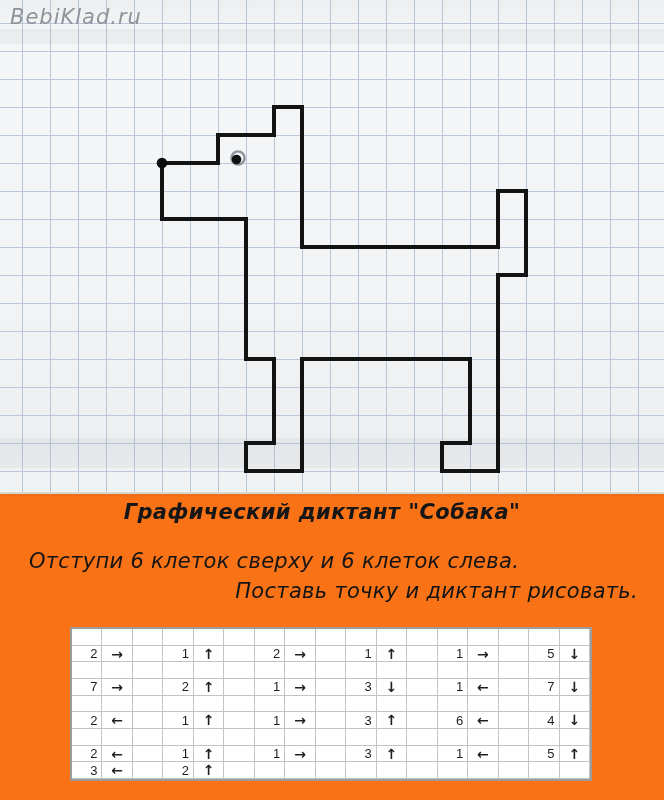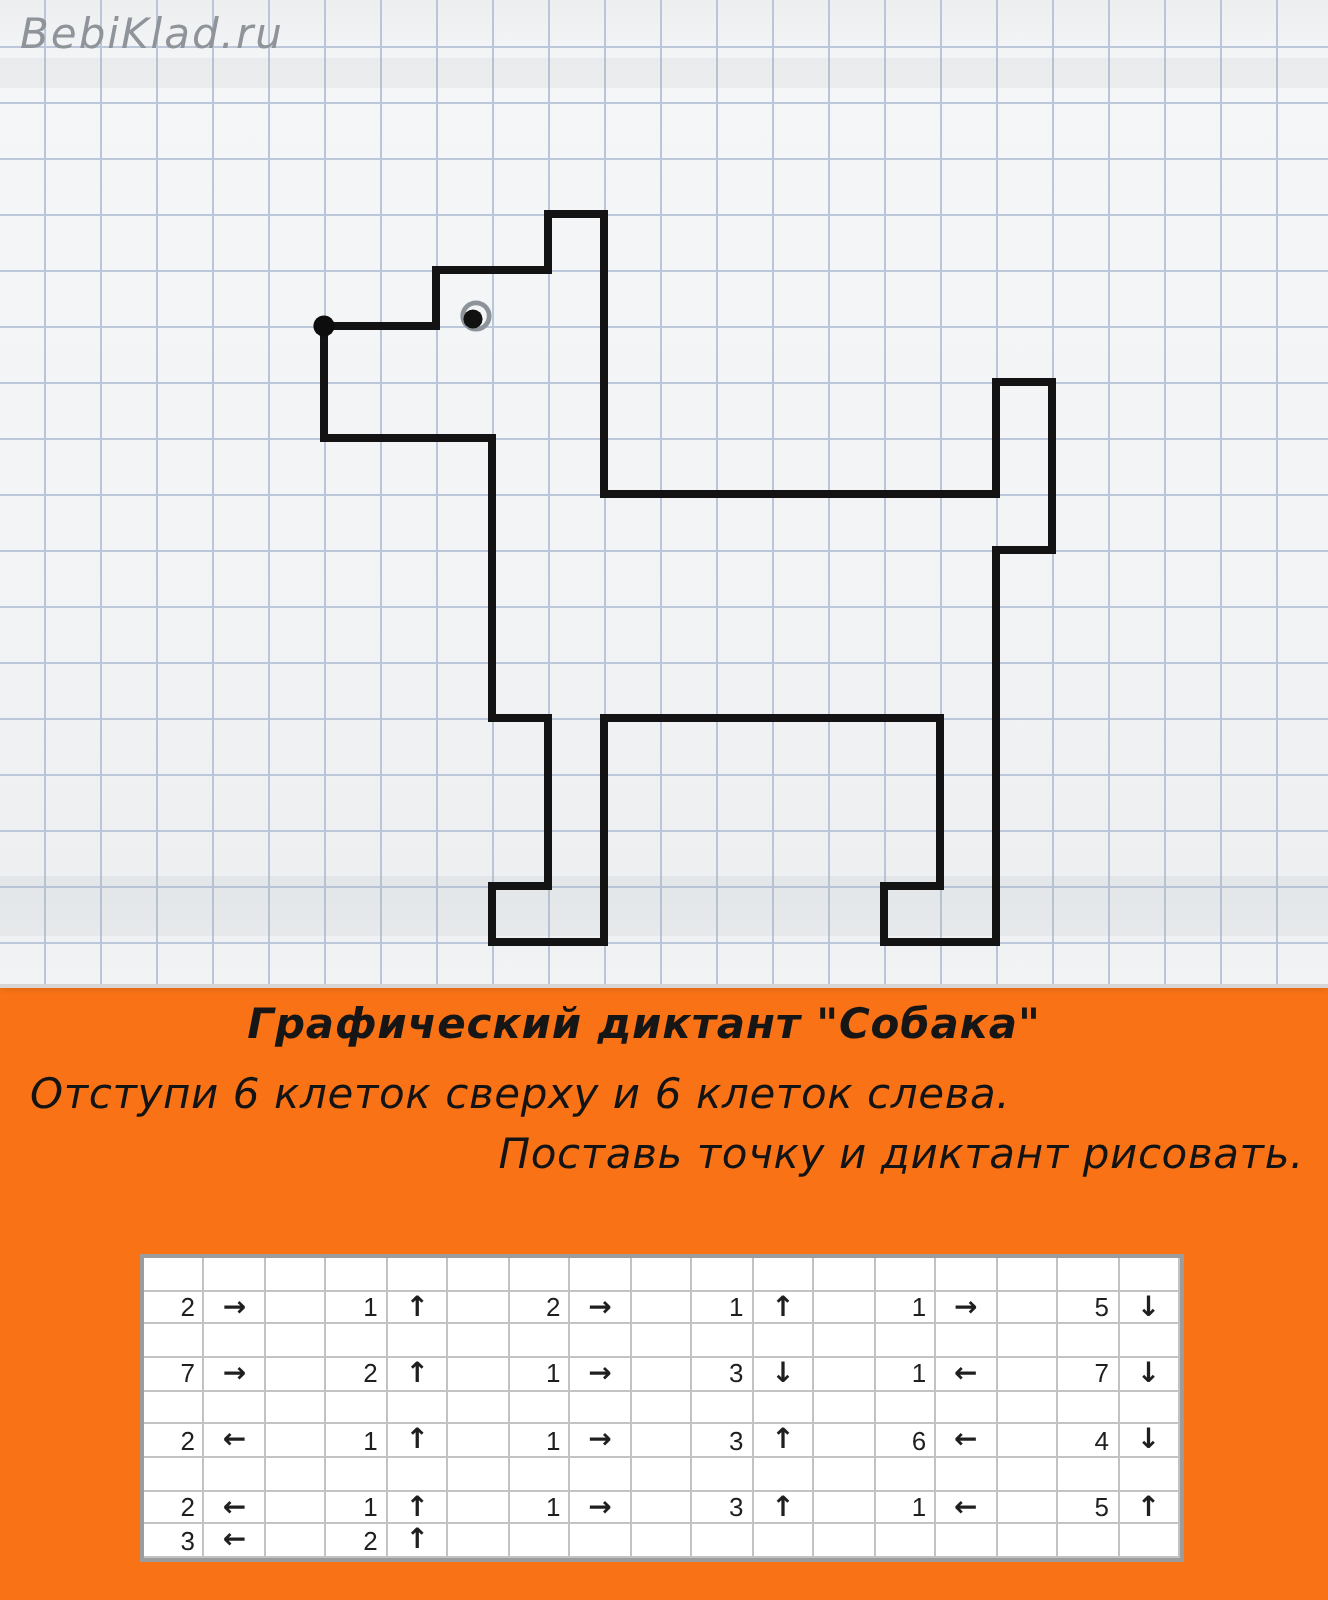--- a/index.html
+++ b/index.html
@@ -41,21 +41,21 @@
   
   .title{
     position:absolute;left:0;top:500px;width:644px;margin:0;
     text-align:center;
     font-family:"DejaVu Sans", sans-serif;
     font-style:italic;font-weight:bold;
     font-size:21px;color:#161616;
     letter-spacing:0.4px;
   }
   .instr{
-    position:absolute;margin:0;
+    position:absolute;margin:14px;
     font-family:"DejaVu Sans", sans-serif;
     font-style:italic;font-weight:500;
     font-size:21px;color:#141414;
     letter-spacing:0.3px;
   }
   .instr-1{left:15px;top:535px;}
   .instr-2{right:12px;top:565px;}
 
   
   .steps-table{

